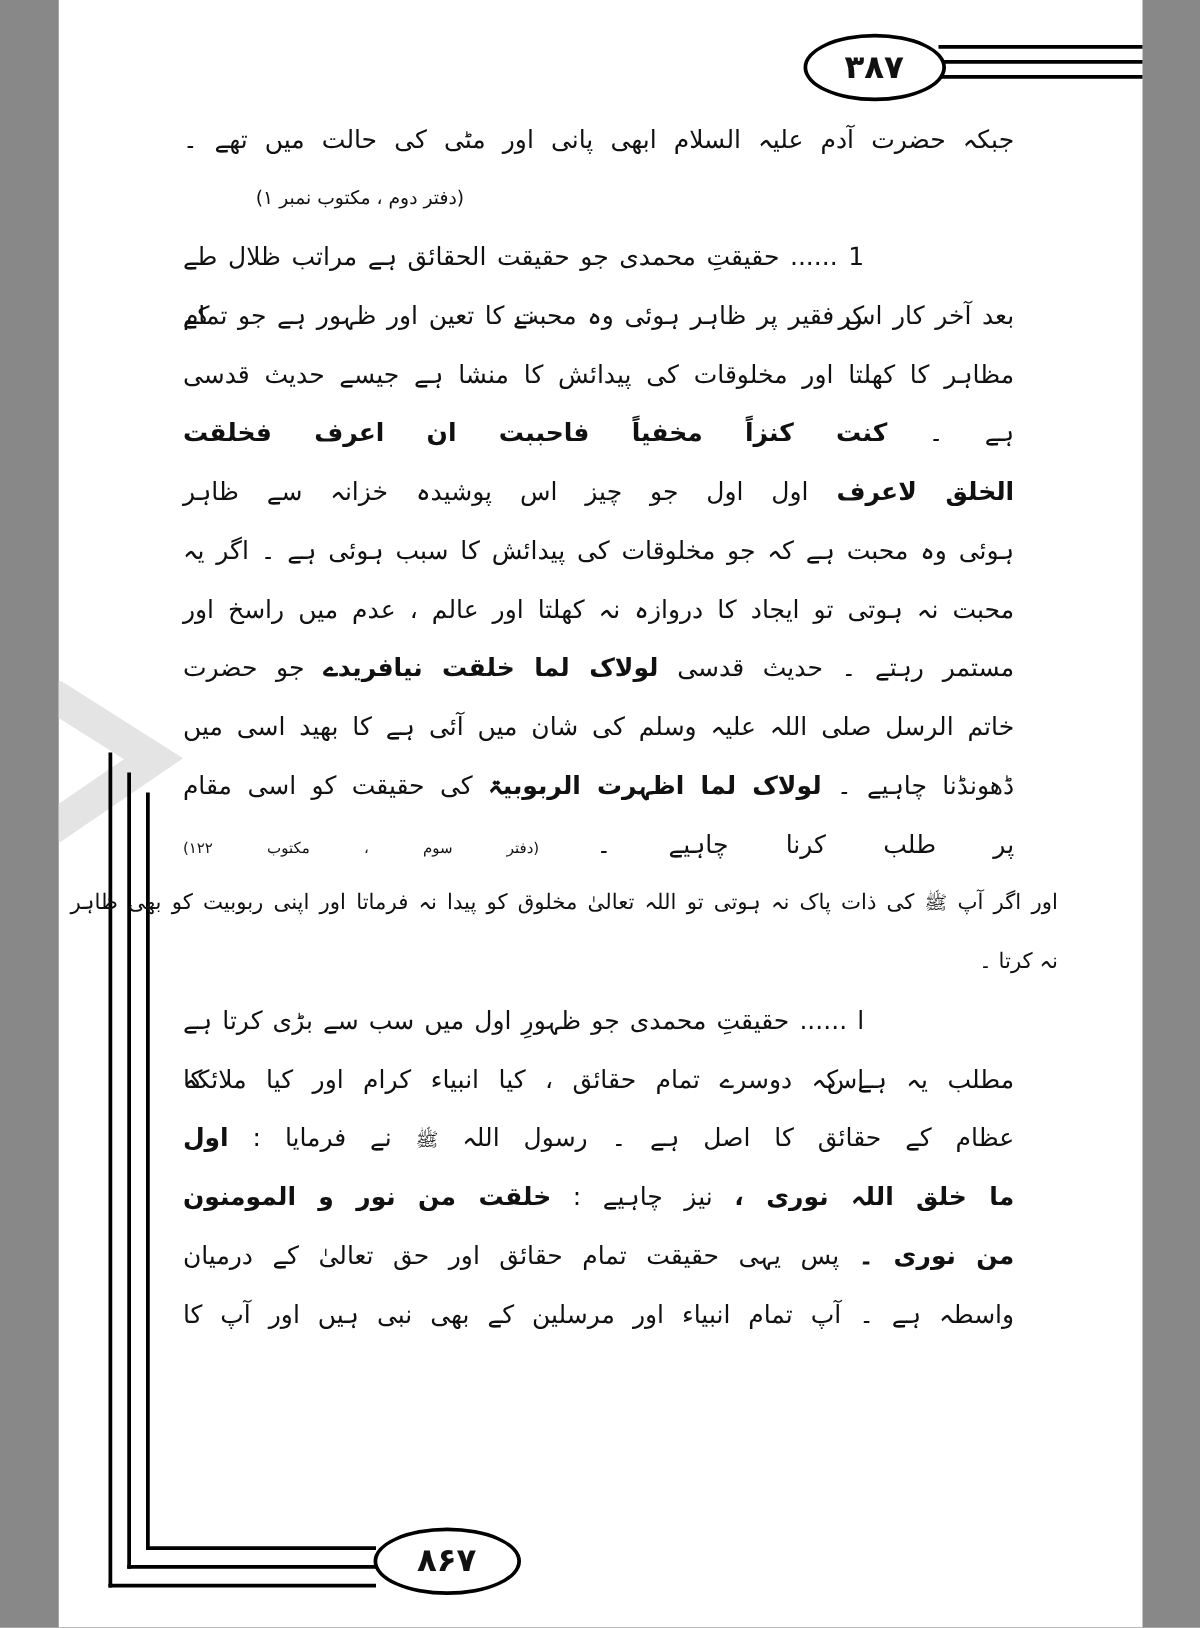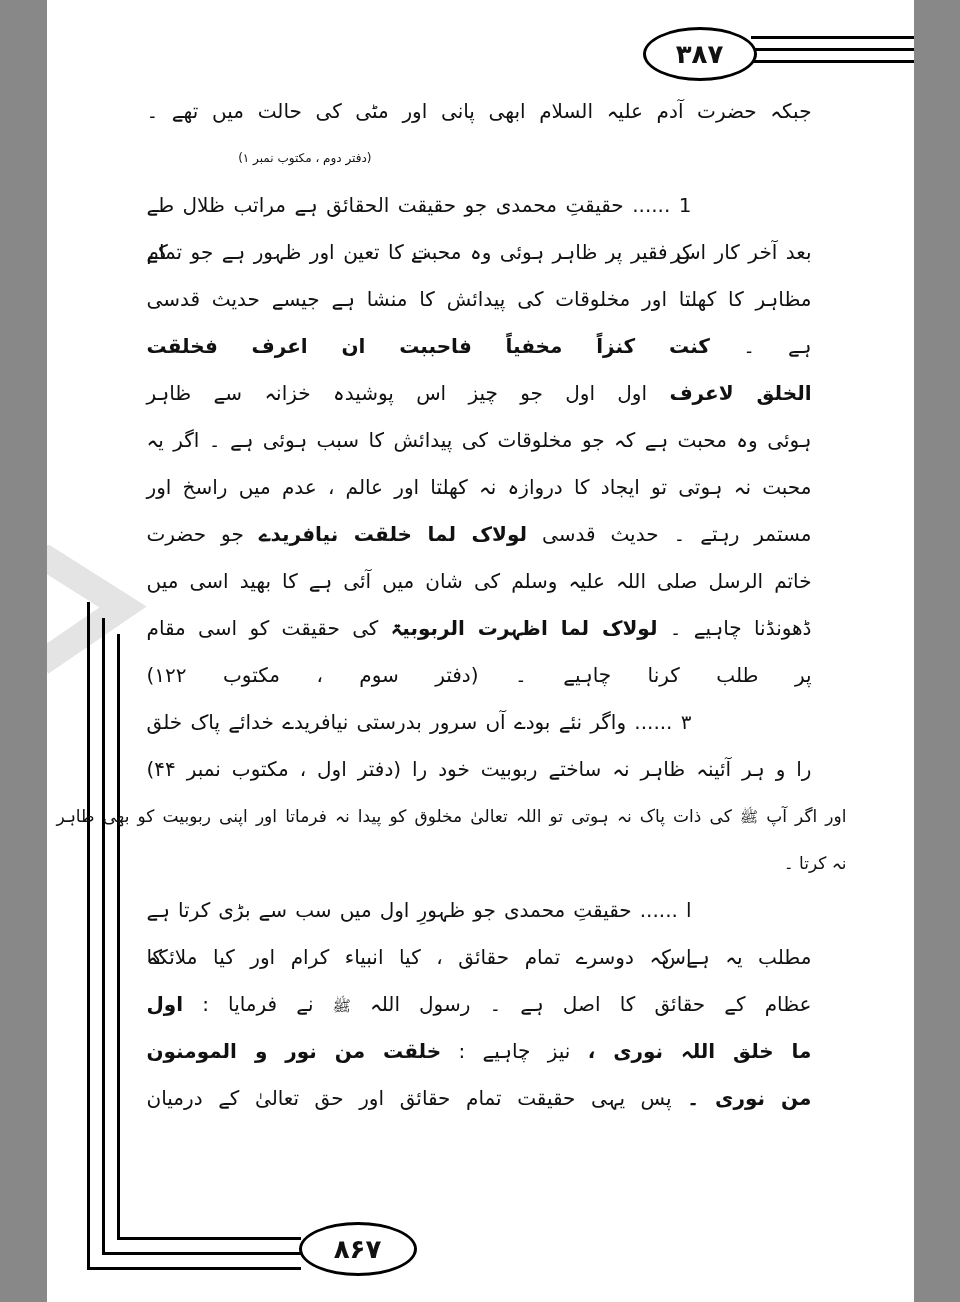--- a/index.html
+++ b/index.html
@@ -42,22 +42,22 @@
     z-index:2;
   }
   .line {
     font-size:20px;
     line-height:47px;
     height:47px;
     text-align:justify;
     text-align-last:justify;
   }
   .indent    { padding-right:120px; }
-  .cite-line { font-size:12px; text-align-last:right; padding-right:440px; }
-  .small-cite{ font-size:20px; }
+  .cite-line { font-size:15px; text-align-last:right; padding-right:440px; }
+  .small-cite{ font-size:12px; }
   .bold      { font-weight:700; }
   .wide      { margin-right:-35px; margin-left:-90px; font-size:17px; }
   .short     { text-align-last:right; }
   .saw       { font-size:15px; }
 </style>
 </head>
 <body>
 
 <div class="page">
 
@@ -133,27 +133,21 @@
     </div>
 
     <div class="line">
       <span>ڈھونڈنا چاہیے ۔ </span><span class="bold">لولاک لما اظہرت الربوبیۃ</span><span> کی حقیقت کو اسی مقام</span>
     </div>
 
     <div class="line">
       <span>پر طلب کرنا چاہیے ۔ </span><span class="small-cite">(دفتر سوم ، مکتوب ۱۲۲)</span>
     </div>
 
-    <div class="line indent">
-      <span>۳ ...... واگر نئے بودے آں سرور بدرستی نیافریدے خدائے پاک خلق</span>
-    </div>
 
-    <div class="line">
-      <span>را و ہر آئینہ ظاہر نہ ساختے ربوبیت خود را </span><span class="small-cite">(دفتر اول ، مکتوب نمبر ۴۴)</span>
-    </div>
 
     <div class="line wide">
       <span>اور اگر آپ </span><span class="saw">ﷺ</span><span> کی ذات پاک نہ ہوتی تو اللہ تعالیٰ مخلوق کو پیدا نہ فرماتا اور اپنی ربوبیت کو بھی ظاہر</span>
     </div>
 
     <div class="line wide short">
       <span>نہ کرتا ۔</span>
     </div>
 
     <div class="line indent">
@@ -169,15 +163,18 @@
     </div>
 
     <div class="line">
       <span class="bold">ما خلق اللہ نوری ،</span><span> نیز چاہیے : </span><span class="bold">خلقت من نور و المومنون</span>
     </div>
 
     <div class="line">
       <span class="bold">من نوری ۔</span><span> پس یہی حقیقت تمام حقائق اور حق تعالیٰ کے درمیان</span>
     </div>
 
+    <div class="line">
+      <span>واسطہ ہے ۔ آپ تمام انبیاء اور مرسلین کے بھی نبی ہیں اور آپ کا</span>
+    </div>
 
   </div>
 </div>
 
 </body></html>

